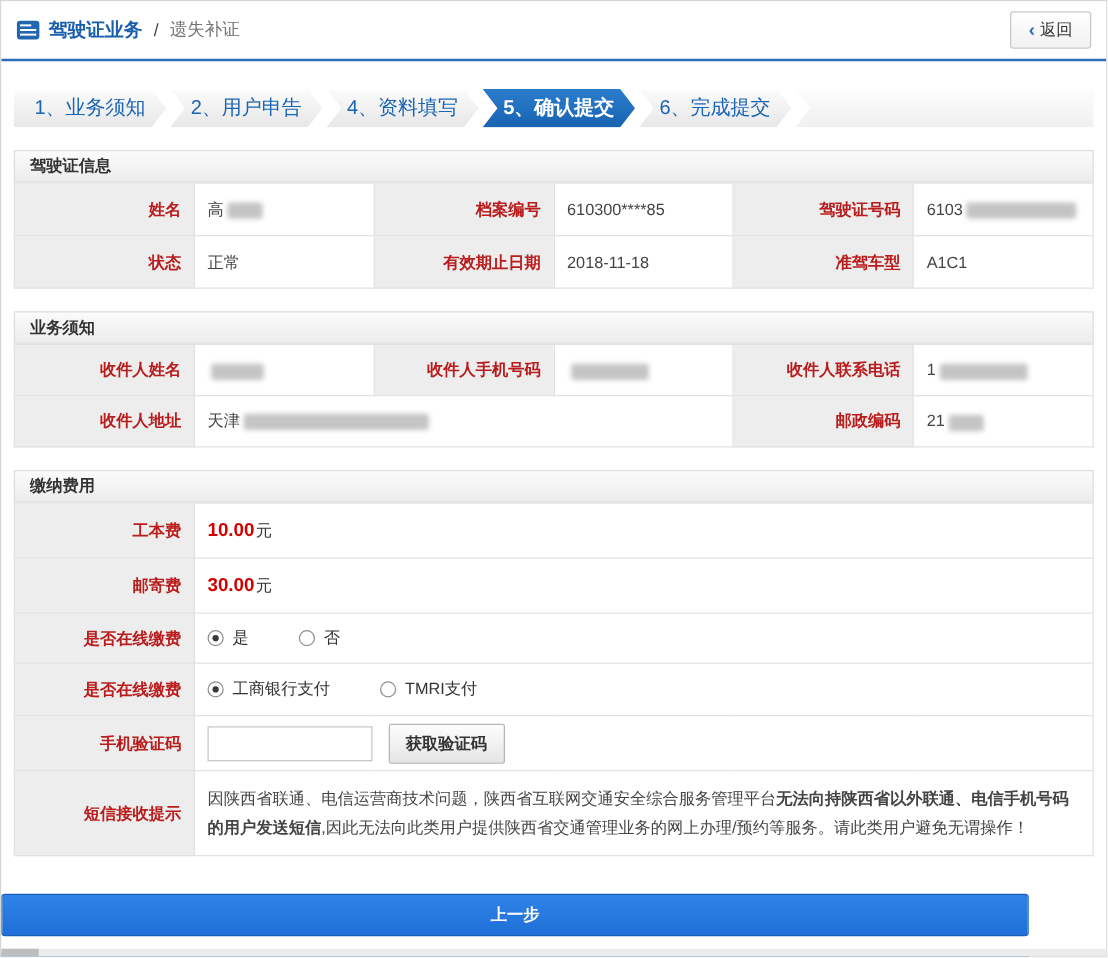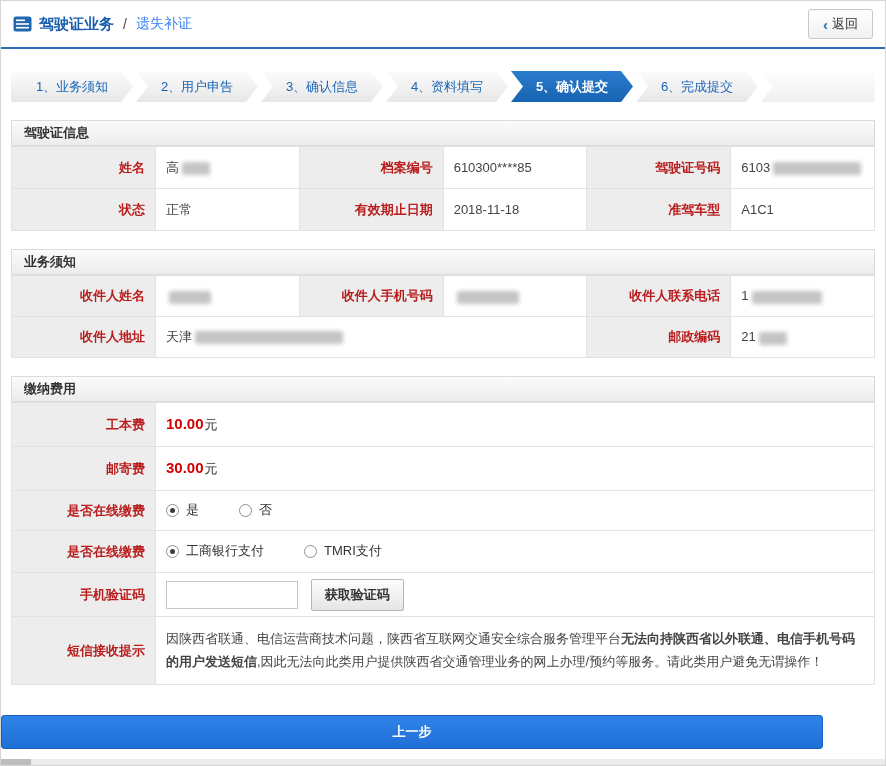--- a/index.html
+++ b/index.html
@@ -16,38 +16,38 @@
   .header {
     height: 48px;
     display: flex; align-items: center; justify-content: space-between;
     padding: 0 12px;
     border-bottom: 2px solid #2a6db8;
     background: #fff;
   }
   .header-left { display: flex; align-items: center; gap: 7px; }
   .title-main { color: #1a5fae; font-weight: bold; font-size: 15px; }
   .title-sep  { color: #444; font-size: 14px; margin: 0 2px; }
-  .title-sub  { color: #3b82f6; font-size: 14px; }
+  .title-sub  { color: #737373; font-size: 14px; }
   .back-btn {
     display: inline-flex; align-items: center; gap: 4px;
     padding: 5px 14px;
     background: linear-gradient(#ffffff, #f1f1f1);
     border: 1px solid #c7c7c7; border-radius: 3px;
     font-size: 13px; color: #333; cursor: pointer;
   }
   .back-chevron { color: #2a6db8; font-weight: bold; font-size: 15px; line-height: 1; }
   
   .steps {
     display: flex;
     margin: 22px 10px 0 10px;
     height: 31px;
   }
   .step {
     width: 122px; height: 31px; line-height: 31px;
-    text-align: center; font-size: 13px; color: #1a64b4;
+    text-align: center; font-size: 16px; color: #1a64b4;
     background: linear-gradient(#fcfcfc, #e7e7e7);
     margin-right: 3px;
     clip-path: polygon(0 0, calc(100% - 12px) 0, 100% 50%, calc(100% - 12px) 100%, 0 100%, 12px 50%);
     cursor: pointer;
   }
   .step.first { clip-path: polygon(0 0, calc(100% - 12px) 0, 100% 50%, calc(100% - 12px) 100%, 0 100%); }
   .step.active {
     background: linear-gradient(#2b7ccd, #1863b2);
     color: #fff; font-weight: bold;
   }
@@ -151,21 +151,20 @@
     </div>
     <button class="back-btn">
       <span class="back-chevron">‹</span>
       <span>返回</span>
     </button>
   </div>
 
   <div class="steps">
     <div class="step first">1、业务须知</div>
     <div class="step">2、用户申告</div>
-    <div class="step">3、确认信息</div>
     <div class="step">4、资料填写</div>
     <div class="step active">5、确认提交</div>
     <div class="step">6、完成提交</div>
     <div class="step-filler"></div>
   </div>
 
   <div class="section">
     <div class="section-hd">驾驶证信息</div>
     <table class="grid">
       <tbody>

